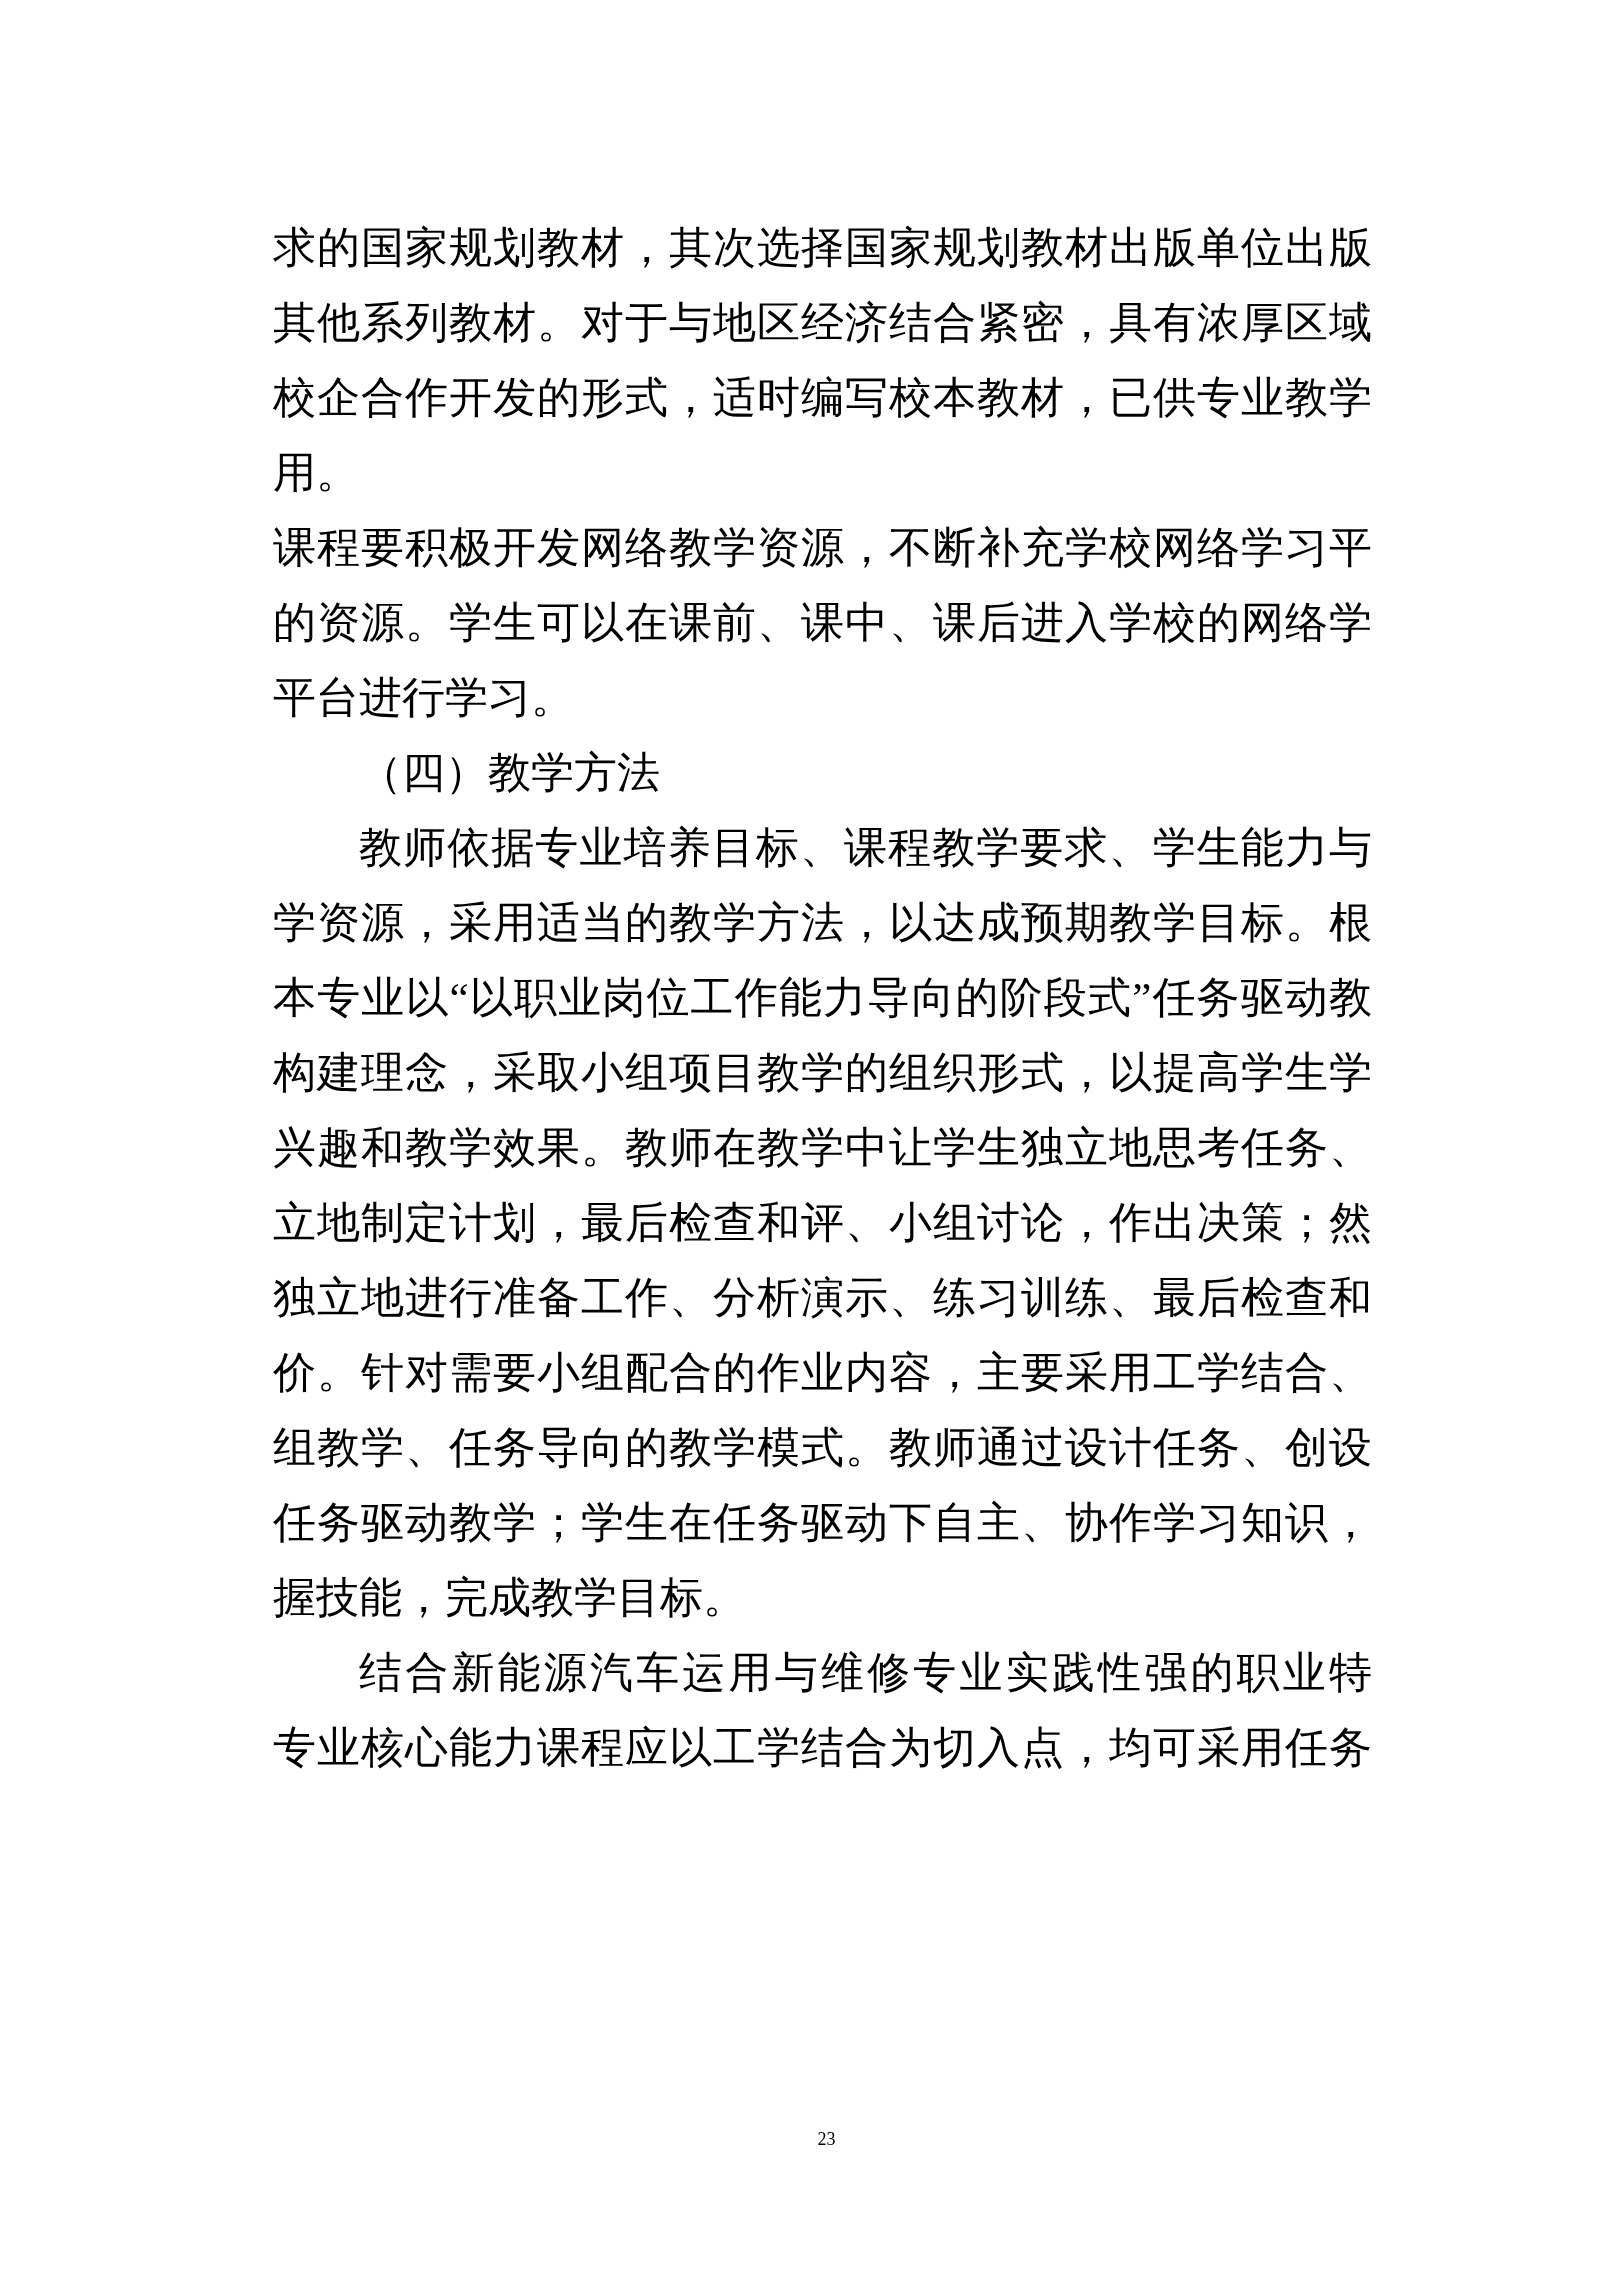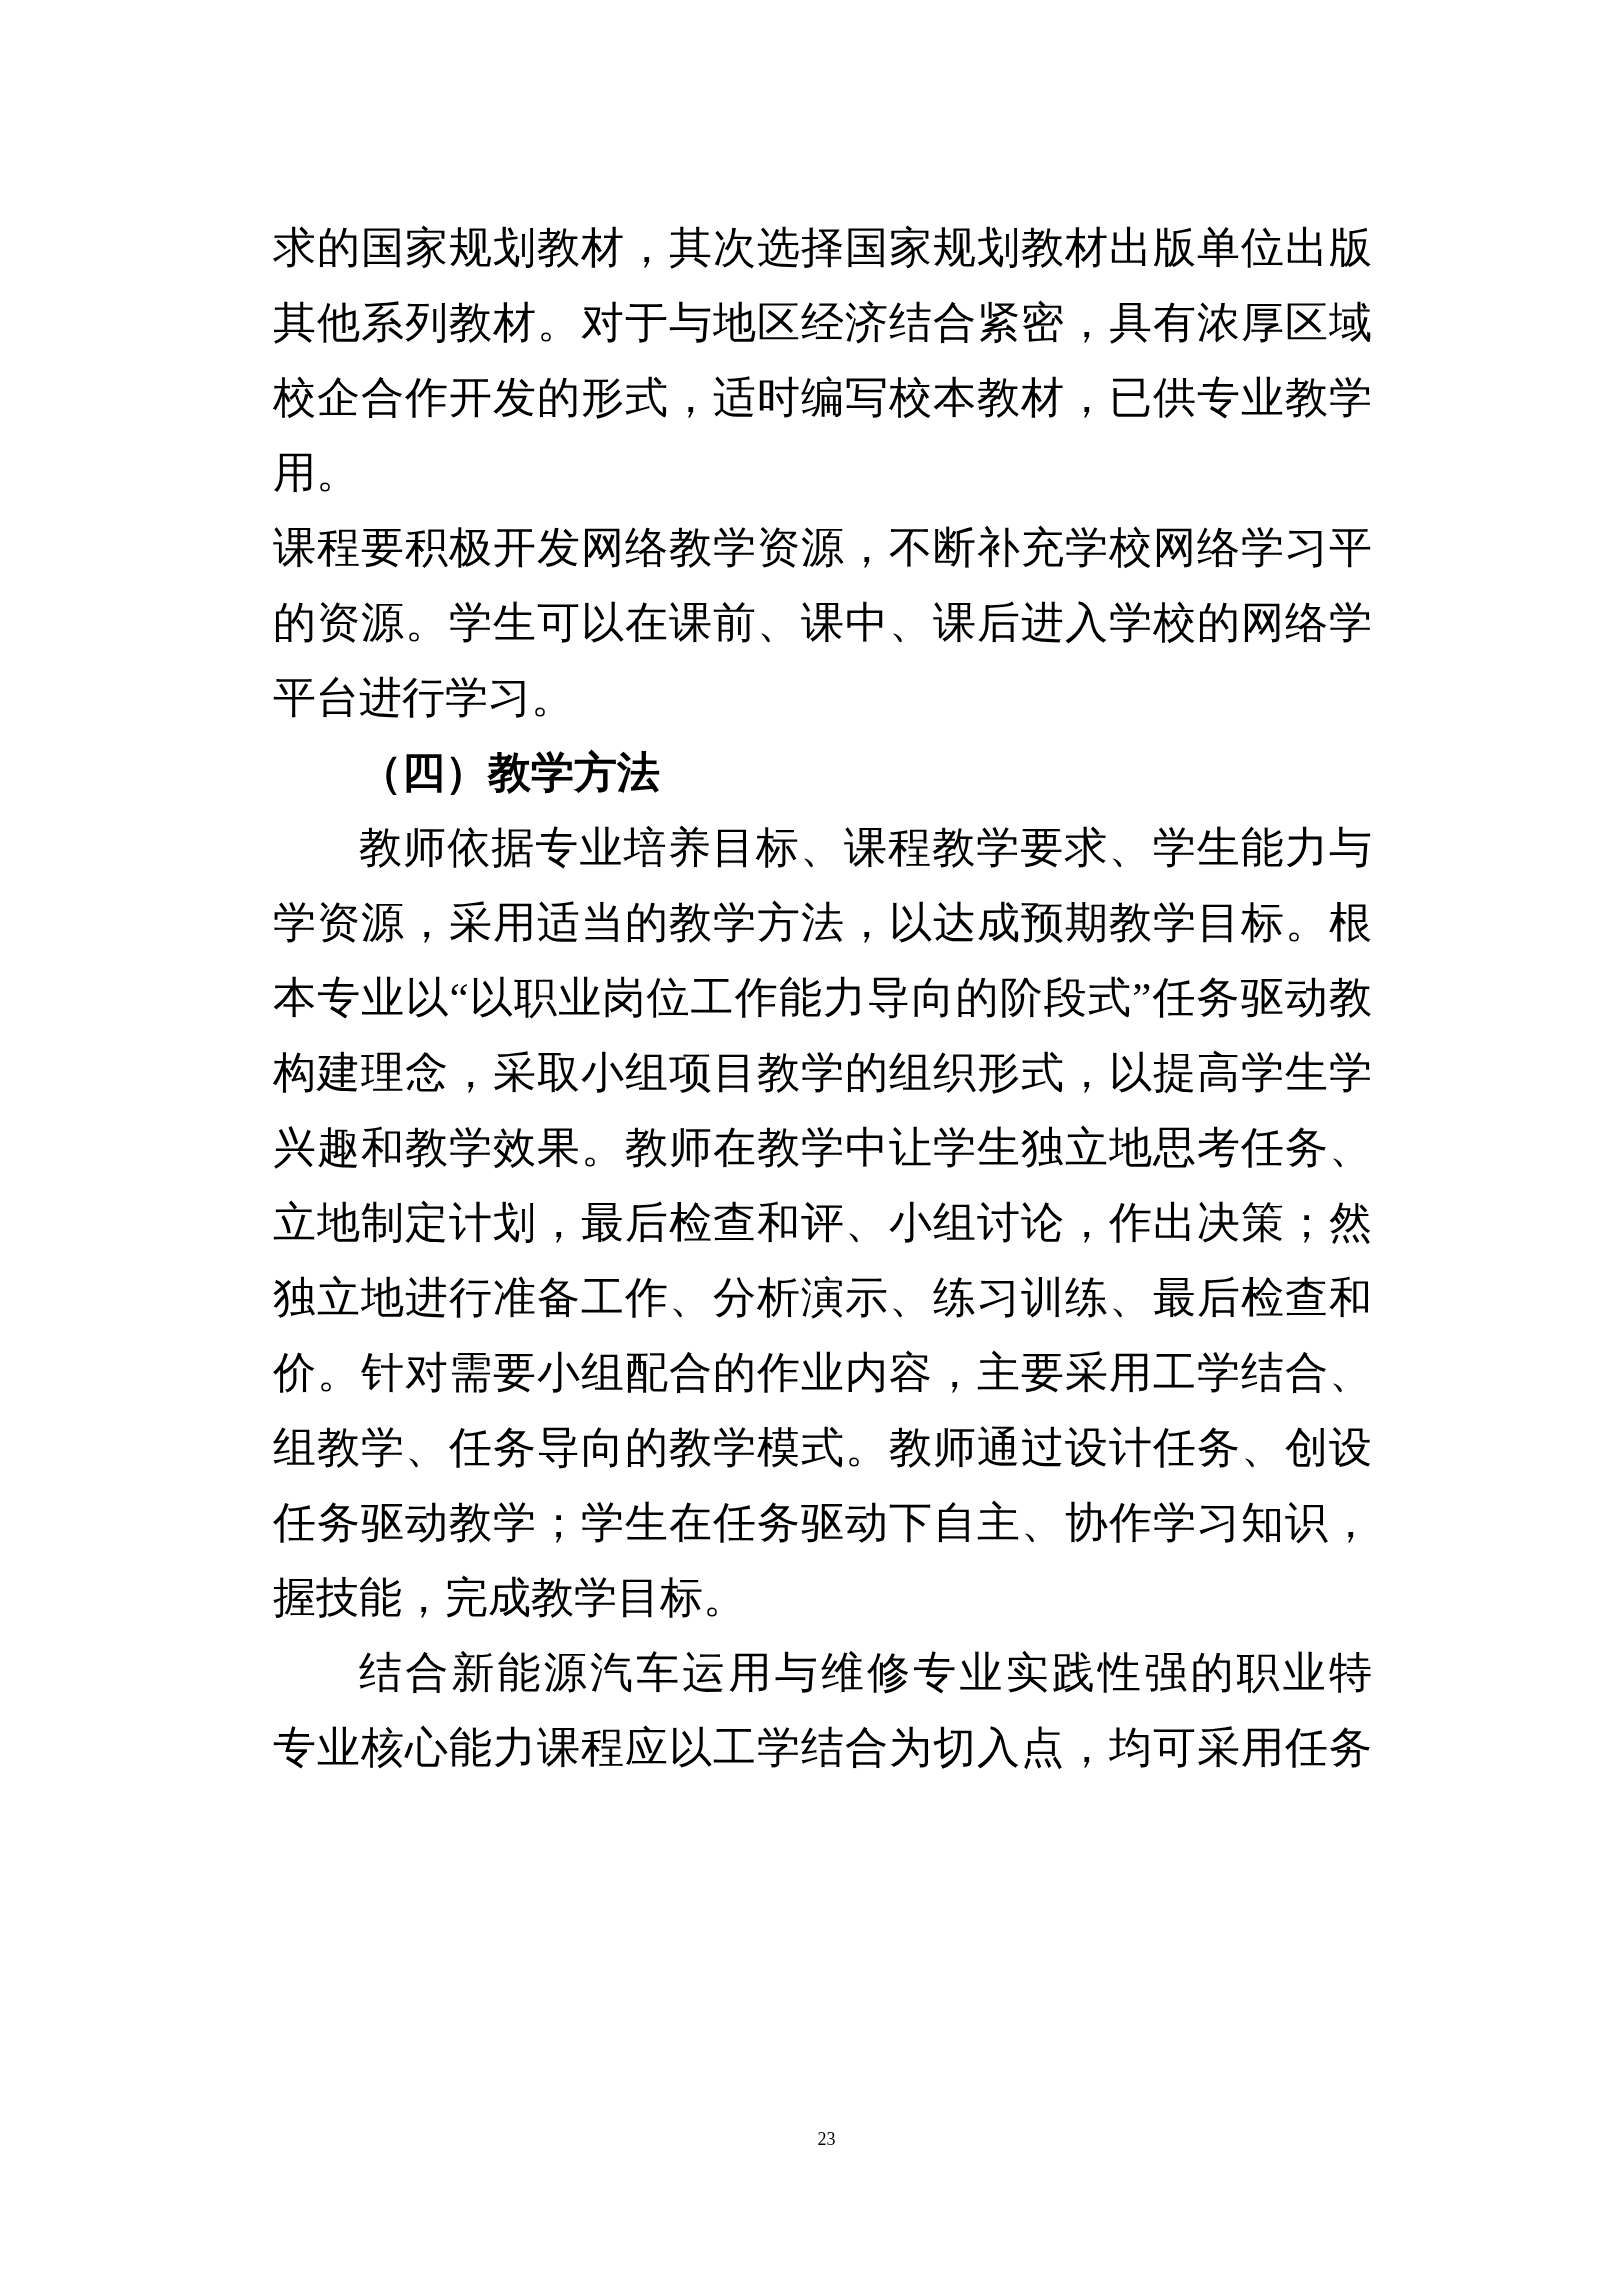--- a/index.html
+++ b/index.html
@@ -35,21 +35,21 @@
   }
   .line.end {
     text-align-last: left;
   }
   .line.indent {
     text-indent: 86px; 
   }
   .line.heading {
     text-align-last: left;
     
-    font-weight: bold;
+    font-weight: normal;
   }
   .page-number {
     position: absolute;
     top: 2120px;
     left: 16px;
     width: 100%;
     text-align: center;
     font-size: 18px;
     line-height: 39px;
   }

